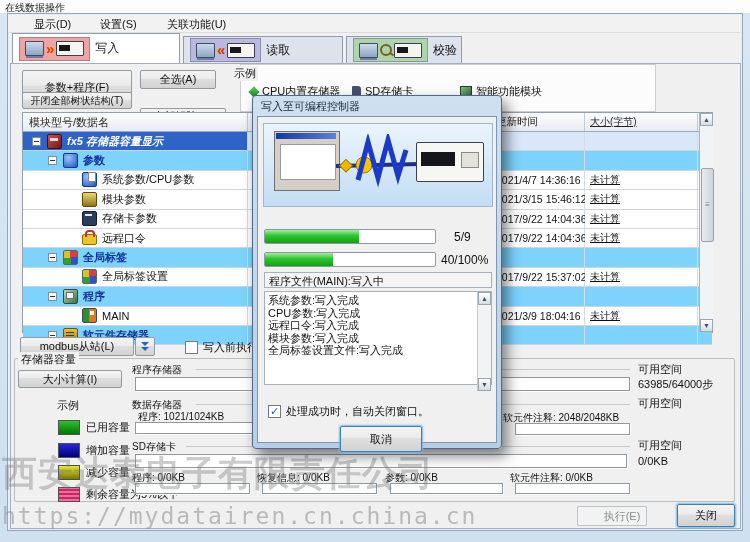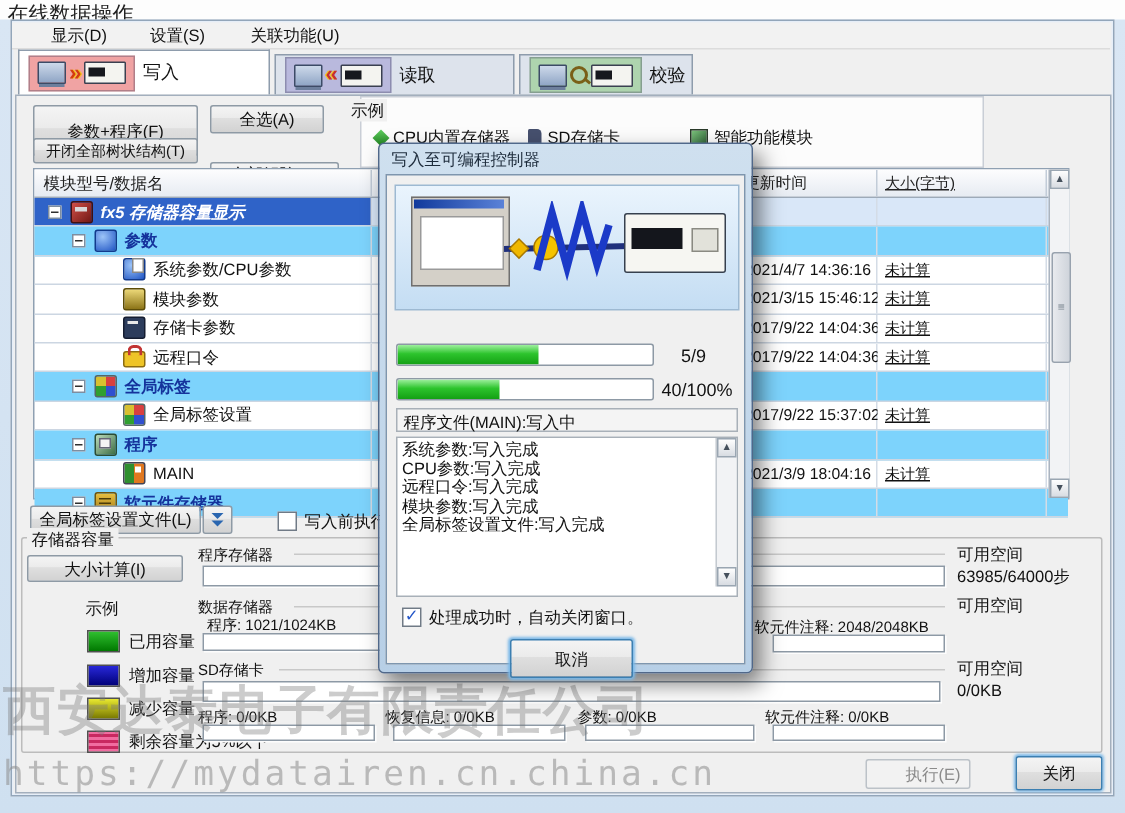--- a/index.html
+++ b/index.html
@@ -3,21 +3,21 @@
 <meta charset="utf-8">
 <style>
   html,body{margin:0;padding:0;}
   .page{position:relative;width:750px;height:542px;overflow:hidden;
         background:linear-gradient(#ffffff 0,#ffffff 13px,#d9e6f4 13px,#cfe0f0 100%);
         font-family:"Liberation Sans","DejaVu Sans",sans-serif;font-size:11px;color:#111;}
   .abs{position:absolute;}
 
   
   .titlebar{left:0;top:0;width:750px;height:13px;background:#fdfdfd;}
-  .title-text{left:5px;top:1px;font-size:14px;color:#222;}
+  .title-text{left:5px;top:1px;font-size:10px;color:#222;}
   .frame{left:7px;top:13px;width:734px;height:516px;background:#f0f0f0;
          border:1px solid #93a6ba;box-shadow:0 0 0 1px #e6eef8 inset;}
   .menubar{left:8px;top:15px;width:732px;height:17px;background:#f2f2f2;border-bottom:1px solid #dcdcdc;}
   .menu-item{top:2px;height:14px;padding:0 4px;line-height:14px;font-size:11px;color:#111;}
 
   
   .tabstrip{left:12px;top:33px;height:31px;display:flex;gap:3px;}
   .tab{box-sizing:border-box;display:flex;align-items:center;gap:5px;padding:0 6px;
        border:1px solid #8e9cac;background:#dde3ec;height:28px;margin-top:3px;}
   .tab.sel{background:#ffffff;height:31px;margin-top:0;border-bottom:1px solid #ffffff;}
@@ -127,21 +127,21 @@
   .g-pc-title{left:1px;top:1px;width:60px;height:6px;background:linear-gradient(90deg,#123a9c,#5a82d8);}
   .g-pc-canvas{left:5px;top:12px;width:54px;height:34px;background:#fff;border:1px solid #9a9a9a;}
   .g-plc{left:152px;top:18px;width:66px;height:38px;background:#f6f6f2;border:1px solid #36404e;border-radius:2px;}
   .g-plc-band{left:4px;top:9px;width:34px;height:14px;background:#14161c;}
   .g-plc-slot{left:44px;top:9px;width:16px;height:14px;background:#e2e2da;border:1px solid #8a8a82;}
   .pbar{box-sizing:border-box;left:6px;width:172px;height:15px;background:#fff;border:1px solid #8d99a5;border-radius:2px;overflow:hidden;}
   .pfill{height:100%;background:linear-gradient(#9ef09e,#2dc42d 45%,#14a014);}
   .pvalue{font-size:12px;color:#111;}
   .dlg-status{left:6px;top:155px;width:228px;height:16px;background:#f4f4f4;border:1px solid #a8b0b8;
               box-sizing:border-box;font-size:11px;padding:1px 0 0 4px;}
-  .dlg-log{left:6px;top:174px;width:228px;height:107px;background:#fff;border:1px solid #a8b0b8;box-sizing:border-box;}
+  .dlg-log{left:6px;top:174px;width:228px;height:94px;background:#fff;border:1px solid #a8b0b8;box-sizing:border-box;}
   .log-lines{left:3px;top:2px;font-size:11px;line-height:12.5px;color:#111;white-space:pre;}
   .log-scroll{right:0;top:0;width:13px;height:99px;background:#f2f3f5;border-left:1px solid #c4cad0;}
   .dlg-check-row{left:10px;top:287px;display:flex;align-items:center;gap:5px;}
   .dlg-cancel{left:82px;top:309px;width:82px;height:26px;}
 
   
   .watermark1{left:2px;top:450px;z-index:50;font-size:35px;font-weight:bold;letter-spacing:1px;
               color:rgba(120,120,120,.38);white-space:nowrap;}
   .watermark2{left:2px;top:503px;z-index:50;font-size:23px;letter-spacing:2px;
               color:rgba(140,140,140,.55);white-space:nowrap;font-family:"DejaVu Sans Mono","Liberation Mono",monospace;}
@@ -338,21 +338,21 @@
 
     </div>
   </div>
 
   <div class="abs vscroll">
     <div class="abs sbtn" style="top:0;">▲</div>
     <div class="abs sthumb">≡</div>
     <div class="abs sbtn" style="bottom:0;">▼</div>
   </div>
 
-  <div class="abs btn" style="left:20px;top:337px;width:114px;height:19px;">全局标签设置文件(L)</div>
+  <div class="abs btn" style="left:20px;top:337px;width:114px;height:19px;">modbus从站(L)</div>
   <div class="abs btn chev-box" style="left:135px;top:337px;width:20px;height:19px;">
     <span class="chev"></span>
     <span class="chev"></span>
   </div>
   <div class="abs" style="left:185px;top:340px;display:flex;align-items:center;gap:5px;">
     <span class="checkbox"></span>
     <span>写入前执行存</span>
   </div>
 
   <div class="abs groupbox"></div>

